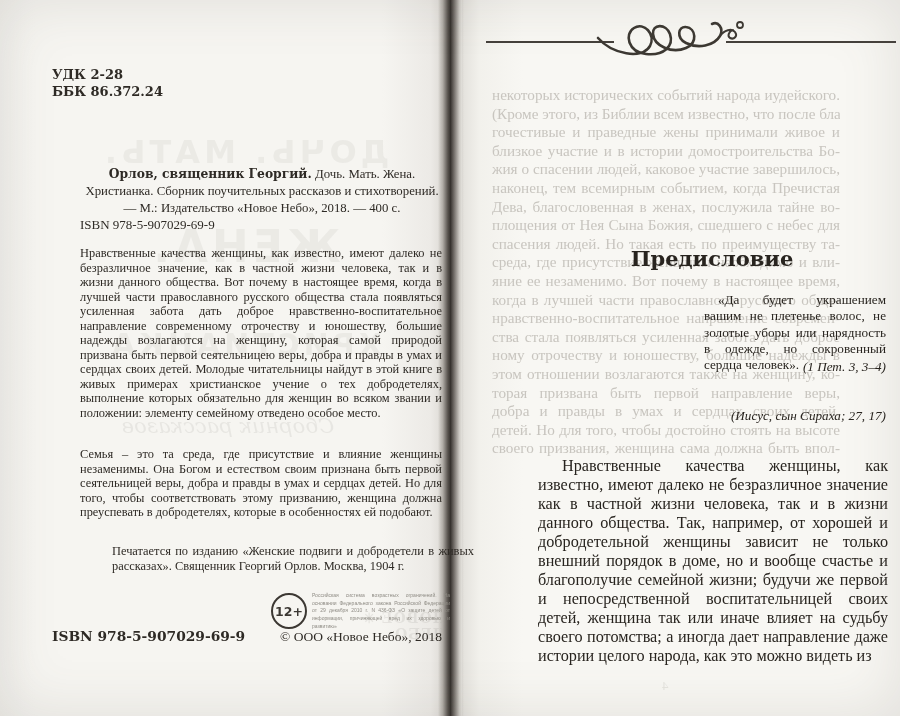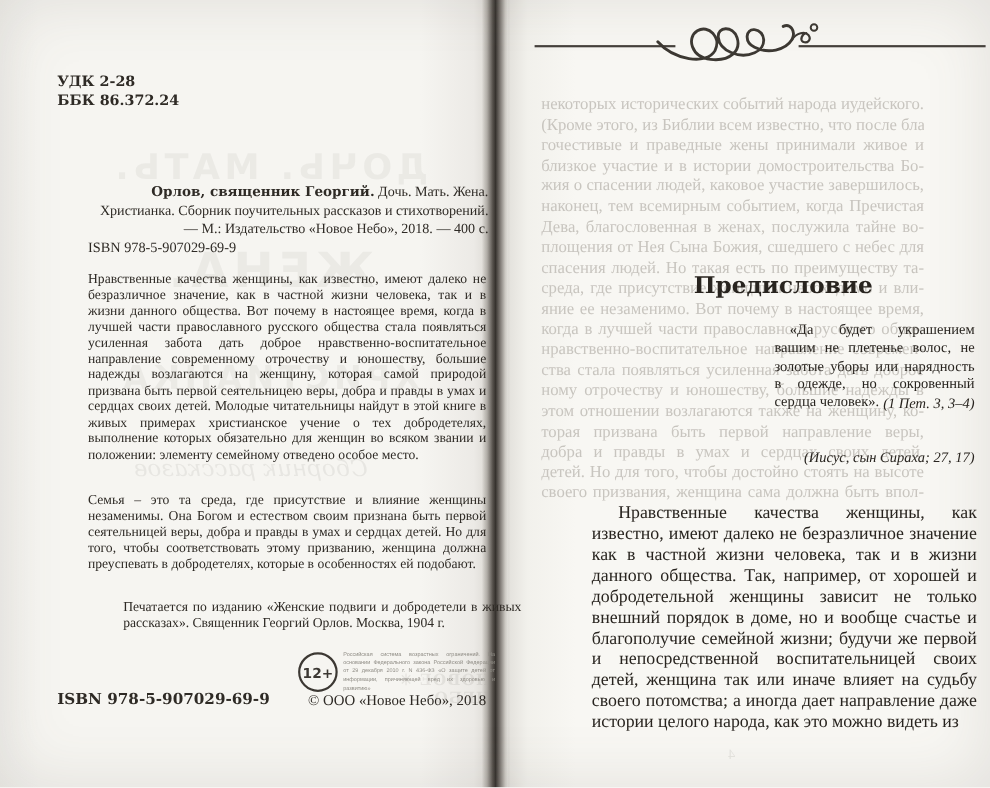--- a/index.html
+++ b/index.html
@@ -14,21 +14,21 @@
   #page-right{left:462px; width:438px;
     background:linear-gradient(90deg,#e3e1dc 0%, #f2f1ec 4%, #f8f7f3 14%, #f8f7f3 100%);}
   #gutter{position:absolute; top:0; left:438px; width:26px; height:716px;
     background:linear-gradient(90deg, rgba(180,176,170,0) 0%, #b2aea8 18%, #57524d 38%, #36322e 48%, #746f6a 62%, #ccc9c3 82%, rgba(204,201,195,0) 100%);}
   #vignette{position:absolute; inset:0; pointer-events:none;
     box-shadow:inset 0 0 60px rgba(90,85,78,.14);}
   .abs{position:absolute;}
   
   .lp-text{color:#2e2a25;}
   #udk-block{left:52px; top:66px; font-size:13px; line-height:17px; font-weight:bold; font-family:"DejaVu Serif", serif;}
-  #bib-record{left:80px; top:165px; width:364px; font-size:12.8px; line-height:17px; text-align:right;}
+  #bib-record{left:80px; top:165px; width:364px; font-size:12.8px; line-height:17px; text-align:center;}
   #bib-record b{font-family:"DejaVu Serif", serif; font-size:12.3px;}
   #isbn-top{left:80px; top:217px; font-size:13px;}
   .annot{left:80px; width:362px; font-size:12.4px; line-height:14.5px; text-align:justify; color:#2e2a25;}
   #annot-1{top:246px;}
   #annot-2{top:447px;}
   #annot-3{top:544px;margin-left:32px;}
   #age-badge{left:271px; top:593px; width:32px; height:32px; border:2.5px solid #3c3833; border-radius:50%;
     font-family:"DejaVu Sans", sans-serif; font-weight:bold; font-size:12.5px; color:#3c3833;
     display:flex; align-items:center; justify-content:center; background:#f6f5f1;}
   #age-note{left:312px; top:592px; width:138px; font-size:5px; line-height:7.7px; color:#8f8c85; text-align:justify;

